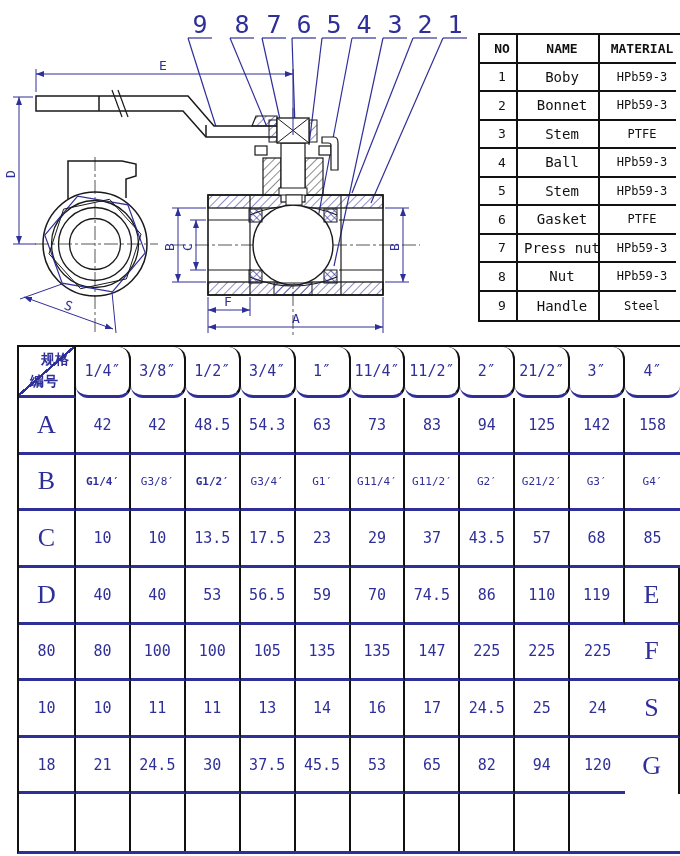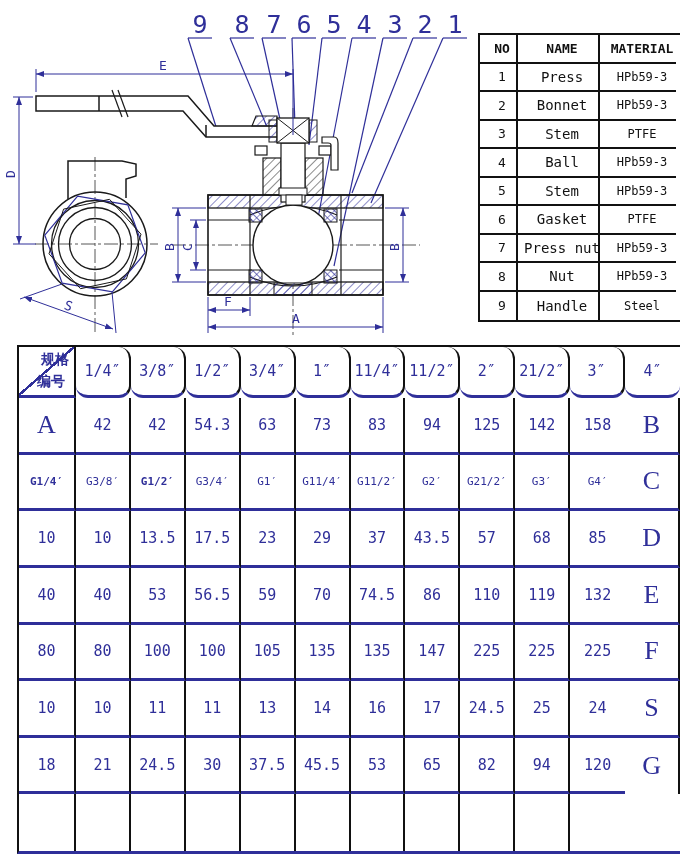--- a/index.html
+++ b/index.html
@@ -34,21 +34,21 @@
   .dcell.rowlabel{font-family:"Liberation Serif", serif;font-size:26px;}
   .dcell.thread{font-size:11px;}
   .dcell.bold{font-weight:bold;}
   .corner{position:relative;display:block;
     border-right:2px solid #111;border-bottom:3px solid #2f2f99;color:#2f2f99;
     background:linear-gradient(to bottom right,
       transparent calc(50% - 1.2px), #2f2f99 calc(50% - 1.2px),
       #2f2f99 calc(50% + 1.2px), transparent calc(50% + 1.2px));}
   .corner .tr{position:absolute;top:4px;right:5px;font-size:14px;font-weight:bold;
     font-family:Liberation Serif, serif;}
-  .corner .bl{position:absolute;bottom:4px;left:18px;font-size:14px;font-weight:bold;
+  .corner .bl{position:absolute;bottom:4px;left:11px;font-size:14px;font-weight:bold;
     font-family:"DejaVu Sans", sans-serif;}
 </style>
 </head>
 <body>
 
 <div id="stage">
 
   <svg id="drawing" width="680" height="345" viewBox="0 0 680 345" style="position:absolute;left:0;top:0;">
     <defs>
       <pattern id="hn" width="6" height="6" patternUnits="userSpaceOnUse" patternTransform="rotate(45)">
@@ -208,21 +208,21 @@
       <text x="228" y="306">F</text>
       <text x="296" y="323">A</text>
     </g>
   </svg>
 
   <div id="parts-table">
       <div class="pcell hdr">NO</div>
       <div class="pcell hdr">NAME</div>
       <div class="pcell hdr lastcol">MATERIAL</div>
       <div class="pcell">1</div>
-      <div class="pcell name">Press</div>
+      <div class="pcell name">Boby</div>
       <div class="pcell mat lastcol">HPb59-3</div>
       <div class="pcell">2</div>
       <div class="pcell name">Bonnet</div>
       <div class="pcell mat lastcol">HPb59-3</div>
       <div class="pcell">3</div>
       <div class="pcell name">Stem</div>
       <div class="pcell mat lastcol">PTFE</div>
       <div class="pcell">4</div>
       <div class="pcell name">Ball</div>
       <div class="pcell mat lastcol">HPb59-3</div>
@@ -255,20 +255,21 @@
       <div class="dcell spec">1″</div>
       <div class="dcell spec">11/4″</div>
       <div class="dcell spec">11/2″</div>
       <div class="dcell spec">2″</div>
       <div class="dcell spec">21/2″</div>
       <div class="dcell spec">3″</div>
       <div class="dcell spec lastcol">4″</div>
       <div class="dcell rowlabel">A</div>
       <div class="dcell">42</div>
       <div class="dcell">42</div>
+      <div class="dcell">48.5</div>
       <div class="dcell">54.3</div>
       <div class="dcell">63</div>
       <div class="dcell">73</div>
       <div class="dcell">83</div>
       <div class="dcell">94</div>
       <div class="dcell">125</div>
       <div class="dcell">142</div>
       <div class="dcell lastcol">158</div>
       <div class="dcell rowlabel">B</div>
       <div class="dcell thread bold">G1/4′</div>
@@ -298,21 +299,20 @@
       <div class="dcell">40</div>
       <div class="dcell">40</div>
       <div class="dcell">53</div>
       <div class="dcell">56.5</div>
       <div class="dcell">59</div>
       <div class="dcell">70</div>
       <div class="dcell">74.5</div>
       <div class="dcell">86</div>
       <div class="dcell">110</div>
       <div class="dcell">119</div>
-      <div class="dcell lastcol">132</div>
       <div class="dcell rowlabel">E</div>
       <div class="dcell">80</div>
       <div class="dcell">80</div>
       <div class="dcell">100</div>
       <div class="dcell">100</div>
       <div class="dcell">105</div>
       <div class="dcell">135</div>
       <div class="dcell">135</div>
       <div class="dcell">147</div>
       <div class="dcell">225</div>

